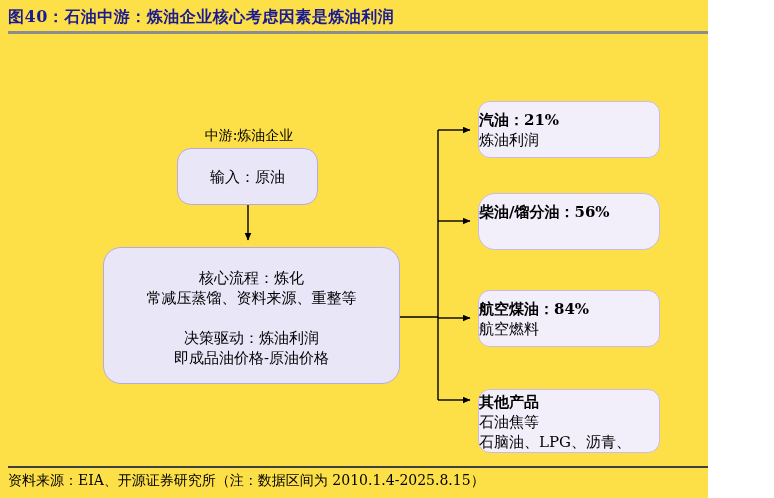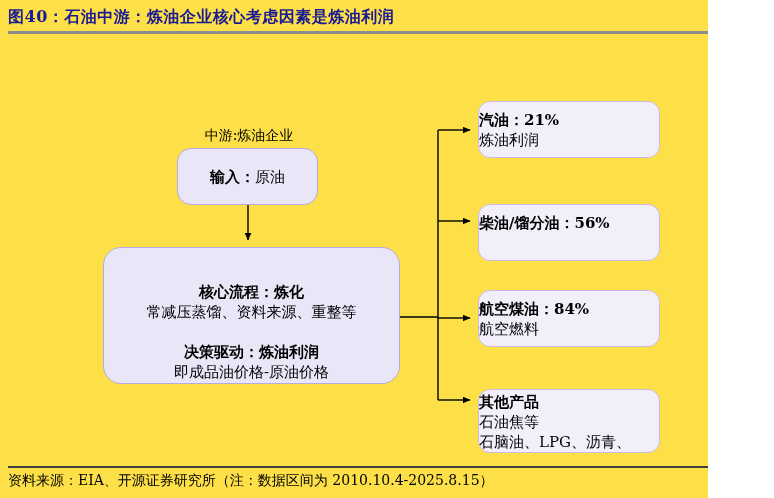--- a/index.html
+++ b/index.html
@@ -11,33 +11,33 @@
   #fig-title{left:8px;top:7px;font-size:16px;font-weight:bold;color:#1a1a94;letter-spacing:0.5px;}
   #title-rule{left:8px;top:31px;width:760px;height:3px;background:#8c8c8c;}
 
   
   #footer-rule{left:8px;top:466px;width:760px;height:2px;background:#3f3f3f;}
   #source-note{left:8px;top:472px;font-size:14px;color:#000;}
 
   
   .node{box-sizing:border-box;border:1.5px solid #b9a8e1;background:#e9e6f8;border-radius:14px;
         text-align:center;font-size:15px;line-height:20px;}
-  .node .bold{font-weight:bold;}
+  .node .bold{font-weight:normal;}
   .out-node{box-sizing:border-box;border:1.5px solid #c9bbe9;background:#f2effb;border-radius:12px;
         text-align:left;font-size:15px;line-height:20px;}
   .out-title{font-weight:bold;}
   #stage-label{left:175px;top:119px;width:148px;text-align:center;font-size:14px;margin-top:8px;}
 
   #input-box{left:177px;top:148px;width:141px;height:57px;display:flex;align-items:center;justify-content:center;}
-  #core-box{left:103px;top:247px;width:297px;height:137px;border-radius:18px;padding-top:34px;}
+  #core-box{left:103px;top:247px;width:297px;height:137px;border-radius:18px;padding-top:20px;}
   .spacer-line{height:20px;}
 
   .out-box{left:478px;width:182px;padding-top:8px;}
   #out-box-0{top:101px;height:57px;}
-  #out-box-1{top:204px;height:57px;}
+  #out-box-1{top:193px;height:57px;border-radius:17px;}
   #out-box-2{top:290px;height:57px;}
   #out-box-3{top:370px;height:64px;padding-top:2px;margin-top:19px;}
 
   #connectors{left:0;top:0;pointer-events:none;}
 </style>
 </head>
 <body>
 
 <div id="page">
 
@@ -93,15 +93,15 @@
     <div>航空燃料</div>
   </div>
 
   <div class="abs out-node out-box" id="out-box-3">
     <div class="out-title">其他产品</div>
     <div>石油焦等</div>
     <div>石脑油、LPG、沥青、</div>
   </div>
 
   <div class="abs" id="footer-rule"></div>
-  <div class="abs" id="source-note">资料来源：EIA、开源证券研究所（注：数据区间为 2010.10.4-2025.8.15）</div>
+  <div class="abs" id="source-note">资料来源：EIA、开源证券研究所（注：数据区间为 2010.1.4-2025.8.15）</div>
 
 </div>
 
 </body></html>

